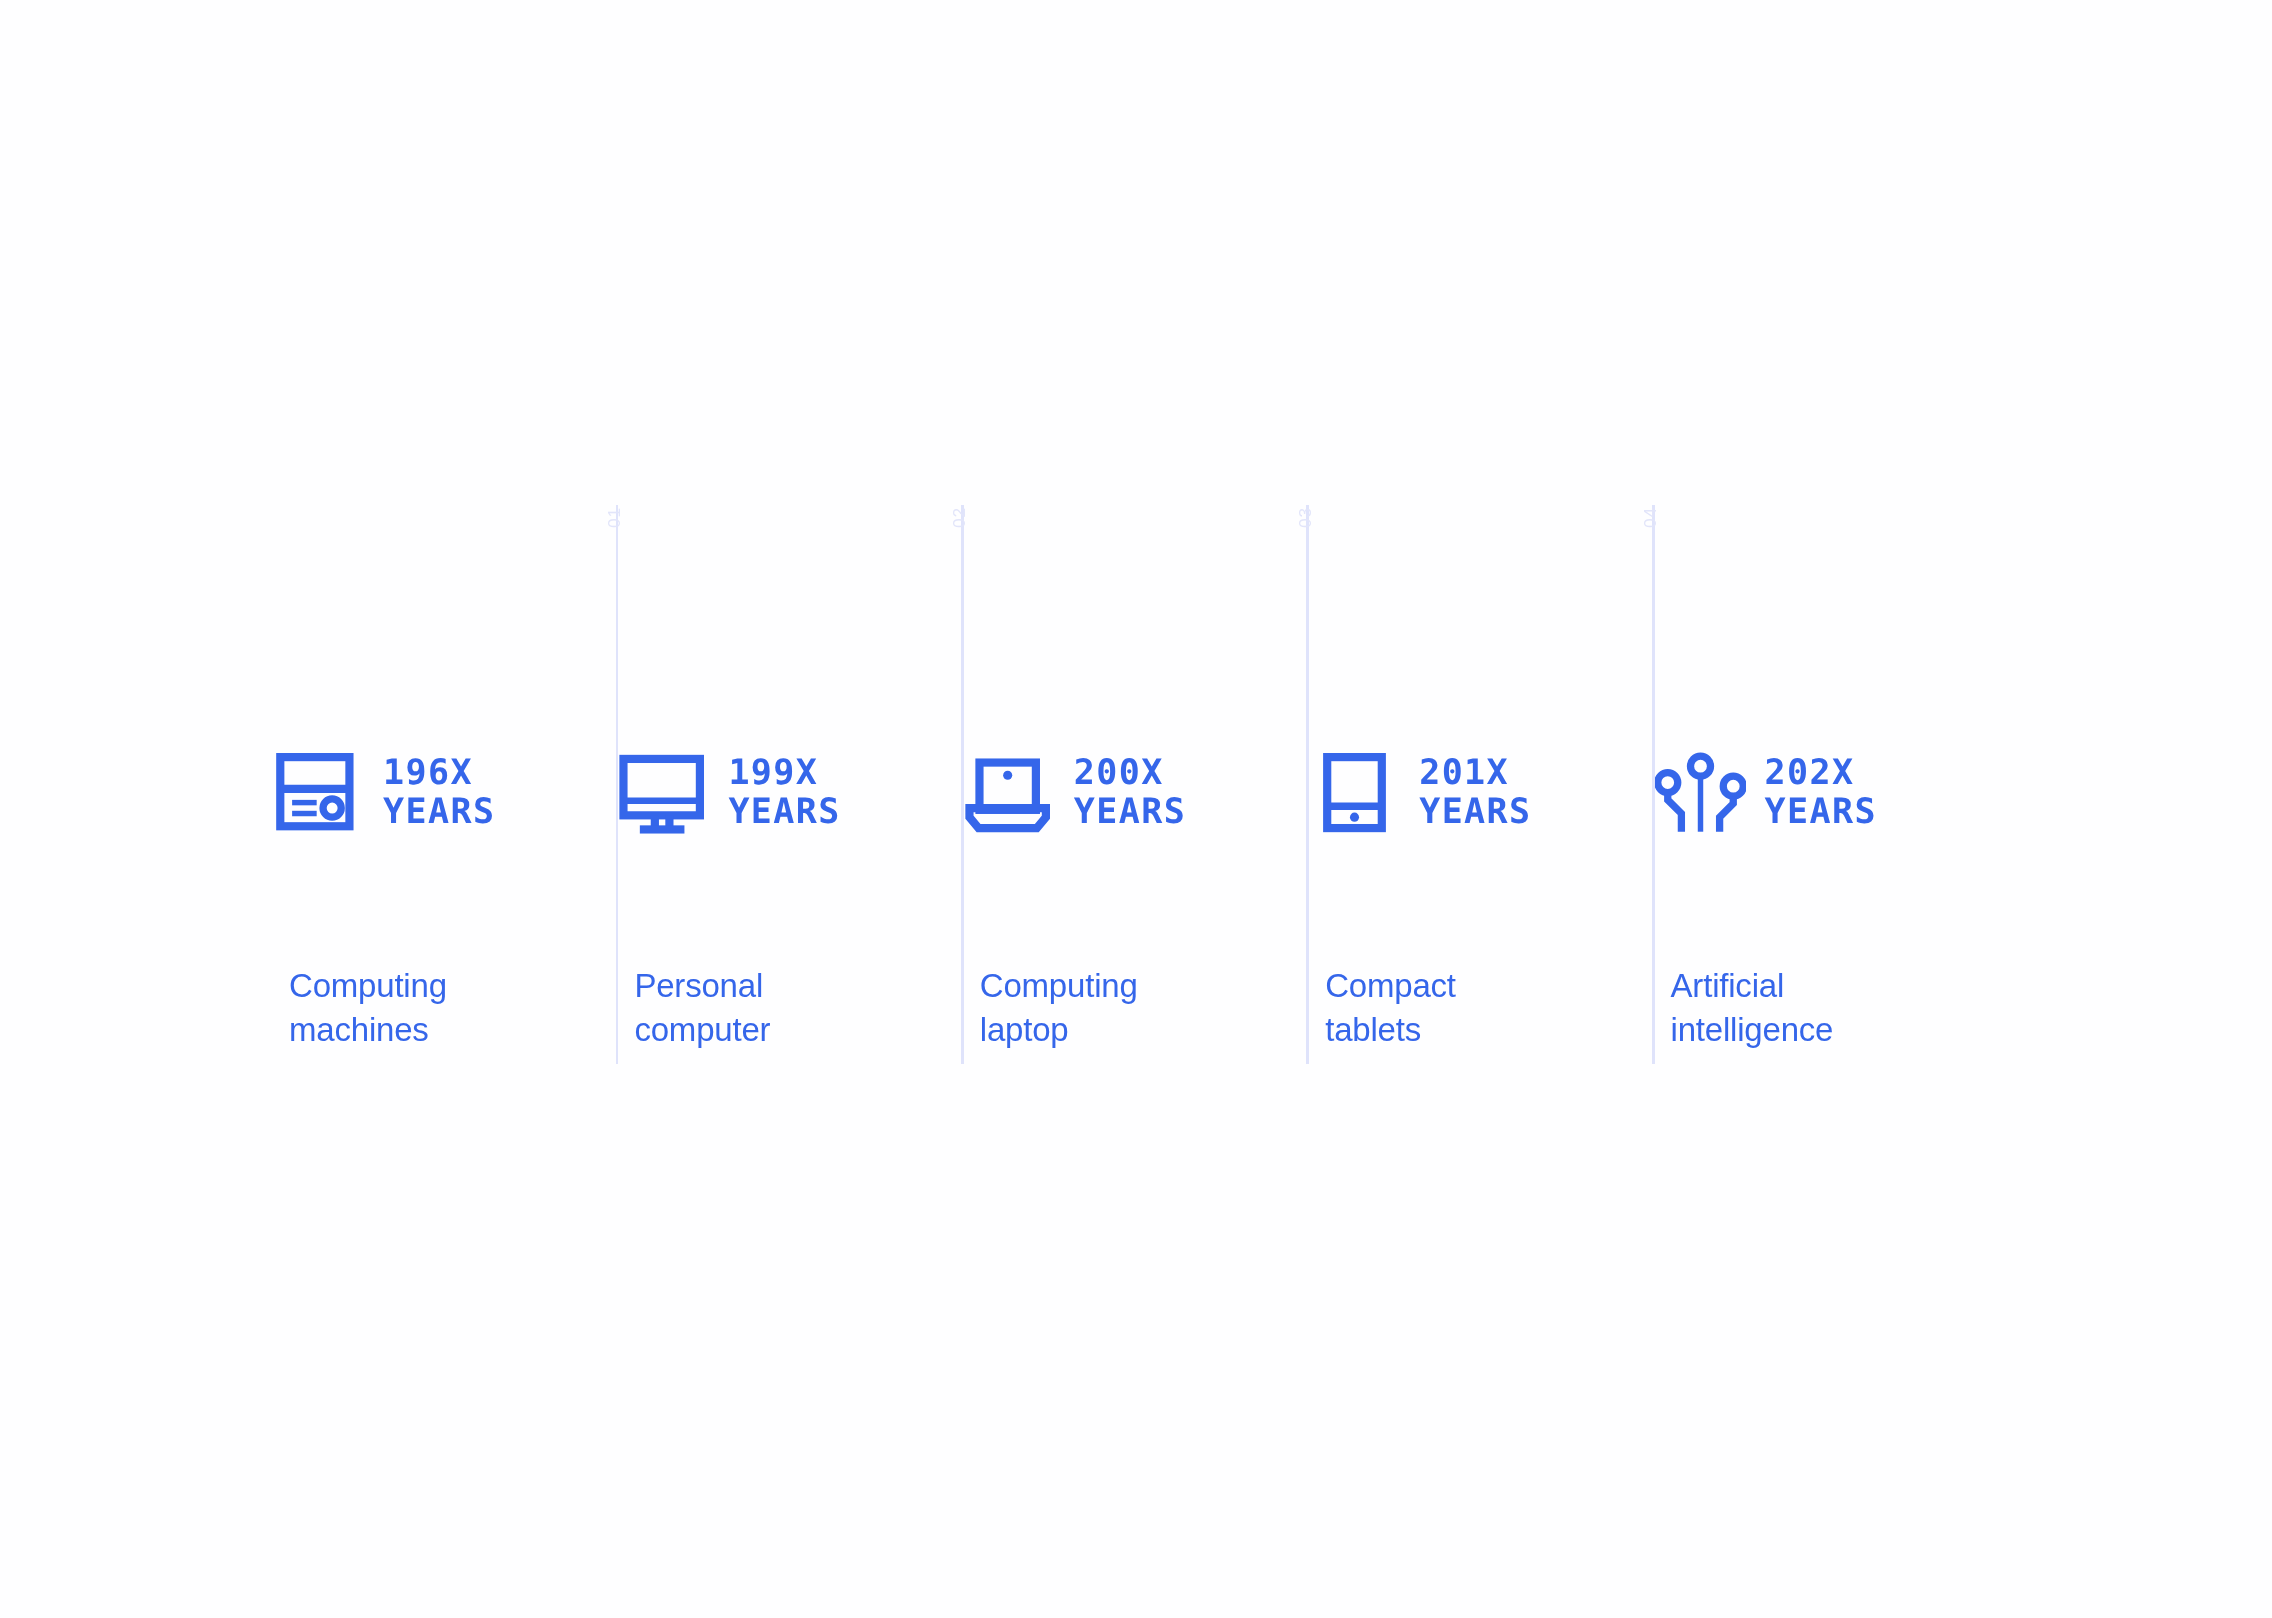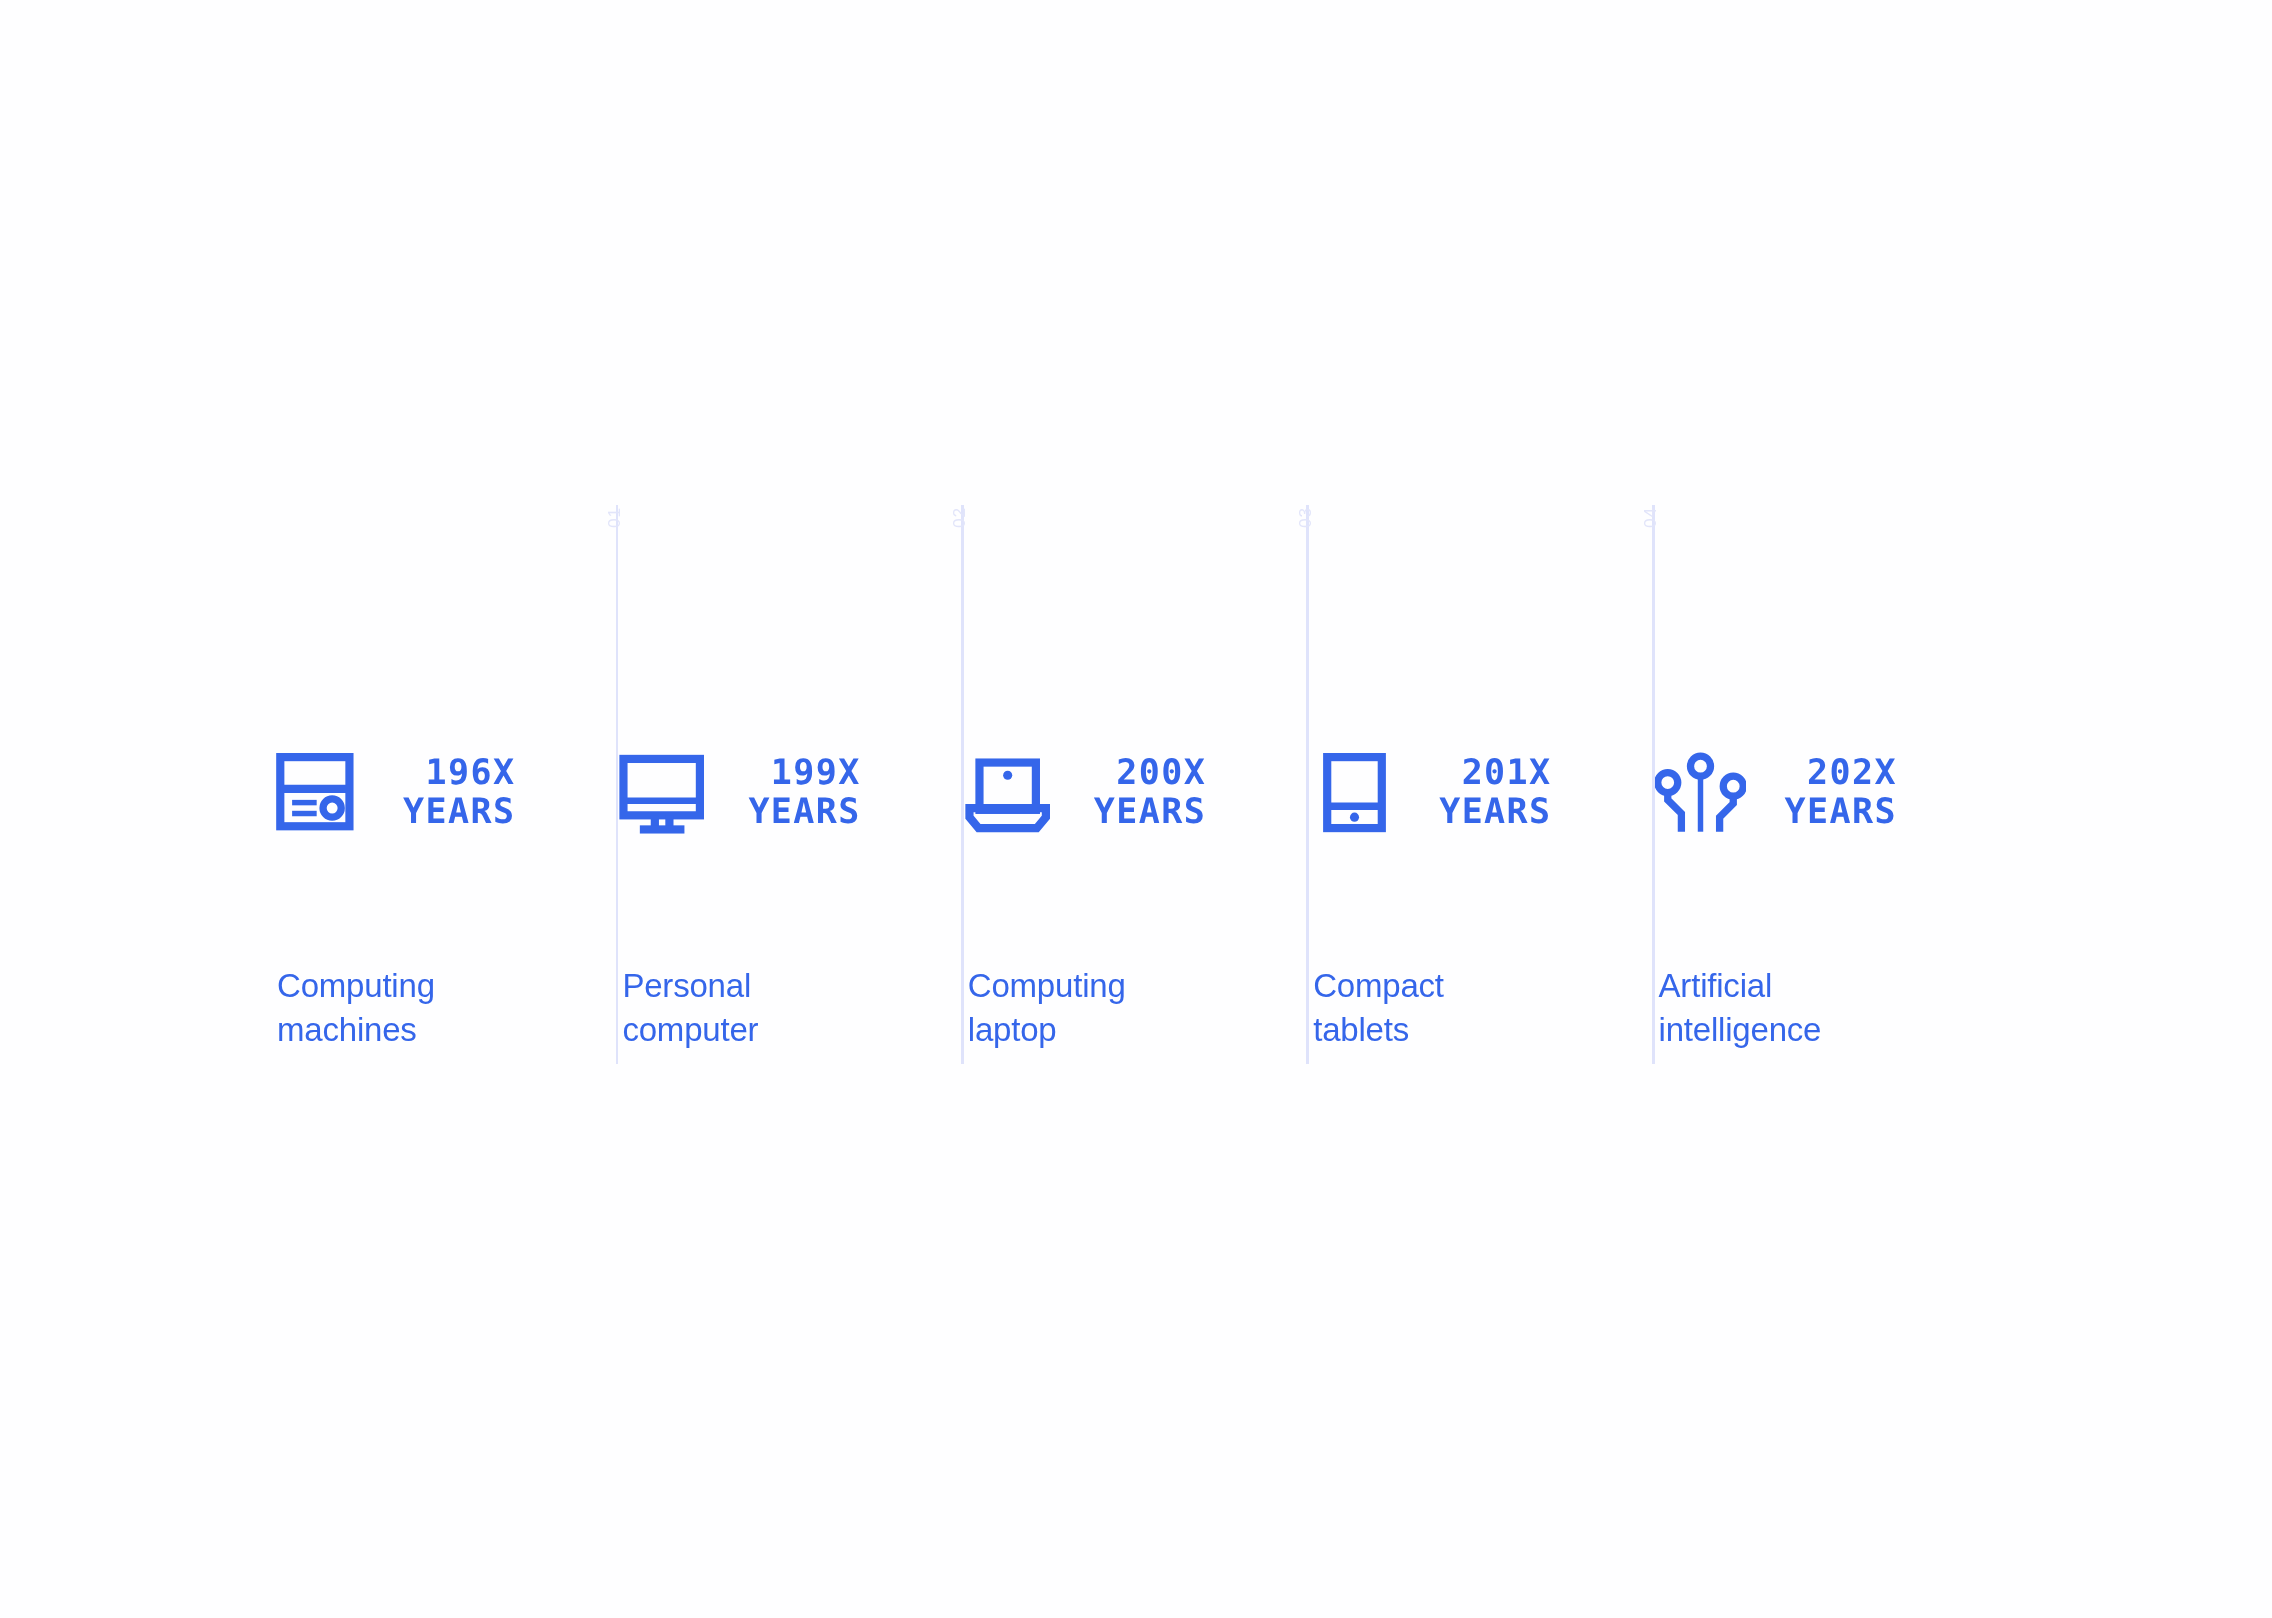--- a/index.html
+++ b/index.html
@@ -86,45 +86,44 @@
   }
 
   .icon {
     width: 91px;
     height: 91px;
     flex: 0 0 91px;
     display: block;
   }
 
   .yearblock {
-    margin-left: 39px;
+    margin-left: 19px;
     display: flex;
     flex-direction: column;
     justify-content: center;
     line-height: 1.0;
-    align-items: flex-end;
   }
 
   .pixel {
     font-family: "DejaVu Sans Mono", monospace;
     font-size: 35px;
     font-weight: 700;
     letter-spacing: 1.4px;
     color: #3566ea;
     -webkit-font-smoothing: none;
     font-smooth: never;
     text-rendering: geometricPrecision;
     white-space: nowrap;
   }
   .pixel.line2 { margin-top: 4.5px; }
 
   
   .caption {
     position: absolute;
-    left: 4px;
+    left: 16px;
     top: 459px;
     font-size: 33px;
     line-height: 1.32;
     color: #3566ea;
     font-family: "Liberation Sans", sans-serif;
     white-space: pre-line;
     letter-spacing: -0.2px;
   }
 </style>
 </head>

